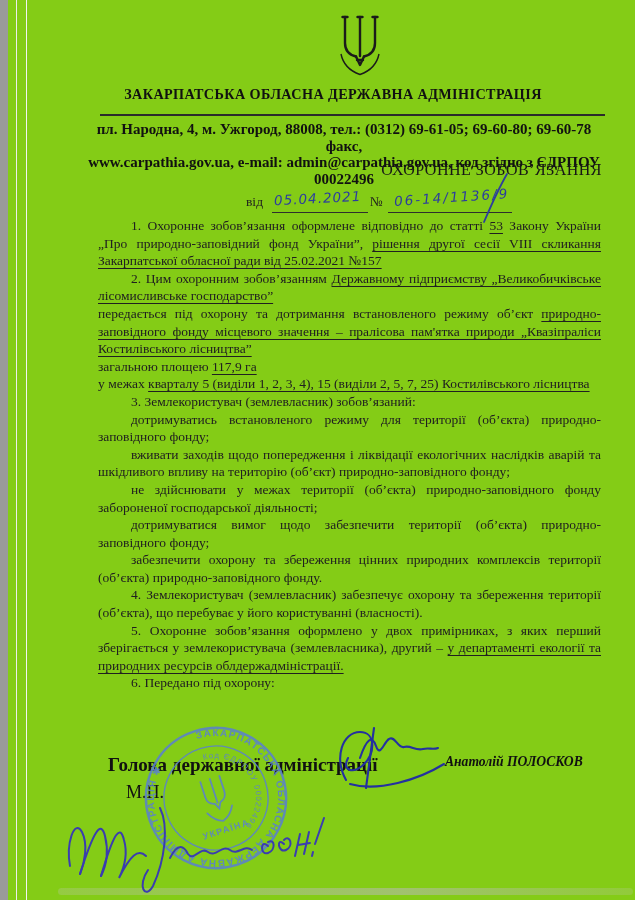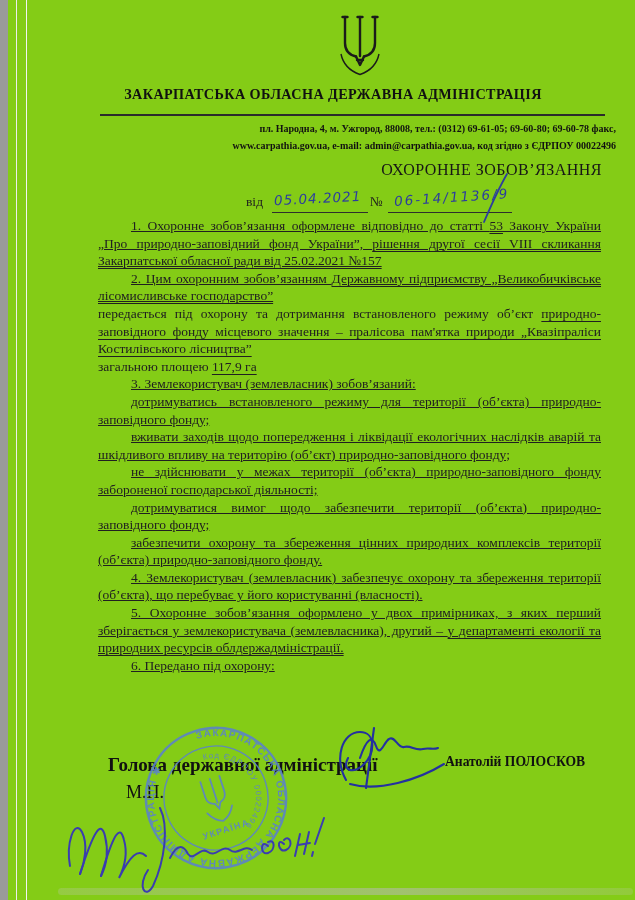--- a/index.html
+++ b/index.html
@@ -8,45 +8,45 @@
   
   .scan-line-left{position:absolute;left:8px;top:0;width:1px;height:100%;background:#ededed;}
   .scan-line-left2{position:absolute;left:18px;top:0;width:1px;height:100%;background:#f3f3f3;}
   .scan-streak-bottom{position:absolute;left:50px;top:888px;width:575px;height:7px;
         background:linear-gradient(90deg,rgba(200,200,200,.25),rgba(185,185,185,.55) 60%,rgba(200,200,200,.2));border-radius:4px;}
   
   .emblem{position:absolute;left:329px;top:14px;width:46px;height:62px;}
   .org-name{position:absolute;left:80px;top:86px;width:490px;text-align:center;
         font-weight:bold;font-size:14.2px;letter-spacing:.4px;color:#111;}
   .head-rule{position:absolute;left:92px;top:114px;width:505px;height:2px;background:#2b2b2b;}
-  .address{position:absolute;left:80px;top:121px;width:528px;text-align:right;
-        font-weight:bold;font-size:10px;line-height:16.5px;color:#111;}
+  .address{position:absolute;left:72px;top:121px;width:528px;text-align:center;
+        font-weight:bold;font-size:15px;line-height:16.5px;color:#111;}
   .doc-title{position:absolute;left:110px;top:161px;width:484px;text-align:right;
         font-size:16px;letter-spacing:.5px;color:#161616;}
   
   .numline{position:absolute;left:0;top:188px;width:635px;height:30px;font-size:13.5px;}
   .numline .lbl-from{position:absolute;left:238px;top:6px;}
   .numline .lbl-no{position:absolute;left:362px;top:6px;}
   .slot{position:absolute;border-bottom:1.4px solid #2e2e2e;height:24px;}
   .slot-date{left:264px;width:96px;}
   .slot-number{left:380px;width:124px;}
   .hand{font-family:"DejaVu Sans",sans-serif;font-style:italic;color:#2c3d9e;
         font-size:13.5px;letter-spacing:1px;white-space:nowrap;}
   .hand-date{position:absolute;left:2px;top:2px;transform:rotate(-3deg);}
   .hand-number{position:absolute;left:6px;top:1px;transform:rotate(-4deg);letter-spacing:2px;}
   .slash-overlay{position:absolute;left:468px;top:168px;width:40px;height:58px;pointer-events:none;}
   
   .body-text{position:absolute;left:90px;top:217px;width:503px;
         font-size:13.5px;line-height:17.6px;text-align:justify;color:#202020;}
   .body-text p{margin:0;}
-  .para.indent{text-indent:33px;text-decoration:underline;}
+  .para.indent{text-indent:33px;}
   .u{text-decoration:underline;text-underline-offset:2.5px;text-decoration-thickness:1px;}
   
   .sig-title{position:absolute;left:100px;top:754px;font-weight:bold;font-size:19px;color:#111;}
-  .sig-name{position:absolute;left:437px;top:754px;font-weight:bold;font-size:13.6px;color:#111;}
+  .sig-name{position:absolute;left:437px;top:754px;font-weight:bold;font-size:13.6px;color:#111;font-style:italic;}
   .seal-note{position:absolute;left:118px;top:782px;font-size:18px;color:#111;}
   .stamp{position:absolute;left:132px;top:722px;width:152px;height:152px;opacity:.88;
         transform:rotate(-18deg);}
   .sig-poloskov{position:absolute;left:322px;top:724px;width:122px;height:78px;}
   .sig-bottom{position:absolute;left:56px;top:800px;width:300px;height:98px;}
 </style>
 </head>
 <body>
 
 <div class="page">
@@ -88,20 +88,21 @@
   </div>
   <svg class="slash-overlay" viewBox="0 0 40 58">
     <path d="M8 54 C14 40 24 18 31 6" fill="none" stroke="#2c3d9e" stroke-width="1.8" stroke-linecap="round"></path>
   </svg>
 
   <div class="body-text">
       <p class="para indent"><span>1. Охоронне зобов’язання оформлене відповідно до статті </span><span class="u">53</span><span> Закону України „Про природно-заповідний фонд України”, </span><span class="u">рішення другої сесії VIII скликання Закарпатської обласної ради від 25.02.2021 №157</span></p>
       <p class="para indent"><span>2. Цим охоронним зобов’язанням </span><span class="u">Державному підприємству „Великобичківське лісомисливське господарство”</span></p>
       <p class="para"><span>передається під охорону та дотримання встановленого режиму об’єкт </span><span class="u">природно-заповідного фонду місцевого значення – пралісова пам'ятка природи „Квазіпраліси Костилівського лісництва”</span></p>
       <p class="para"><span>загальною площею </span><span class="u">117,9 га</span></p>
+      <p class="para"><span>у межах </span><span class="u">кварталу 5 (виділи 1, 2, 3, 4), 15 (виділи 2, 5, 7, 25) Костилівського лісництва</span></p>
       <p class="para indent"><span>3. Землекористувач (землевласник) зобов’язаний:</span></p>
       <p class="para indent"><span>дотримуватись встановленого режиму для території (об’єкта) природно-заповідного фонду;</span></p>
       <p class="para indent"><span>вживати заходів щодо попередження і ліквідації екологічних наслідків аварій та шкідливого впливу на територію (об’єкт) природно-заповідного фонду;</span></p>
       <p class="para indent"><span>не здійснювати у межах території (об’єкта) природно-заповідного фонду забороненої господарської діяльності;</span></p>
       <p class="para indent"><span>дотримуватися вимог щодо забезпечити території (об’єкта) природно-заповідного фонду;</span></p>
       <p class="para indent"><span>забезпечити охорону та збереження цінних природних комплексів території (об’єкта) природно-заповідного фонду.</span></p>
       <p class="para indent"><span>4. Землекористувач (землевласник) забезпечує охорону та збереження території (об’єкта), що перебуває у його користуванні (власності).</span></p>
       <p class="para indent"><span>5. Охоронне зобов’язання оформлено у двох примірниках, з яких перший зберігається у землекористувача (землевласника), другий – </span><span class="u">у департаменті екології та природних ресурсів облдержадміністрації.</span></p>
       <p class="para indent"><span>6. Передано під охорону:</span></p>
     </div>

